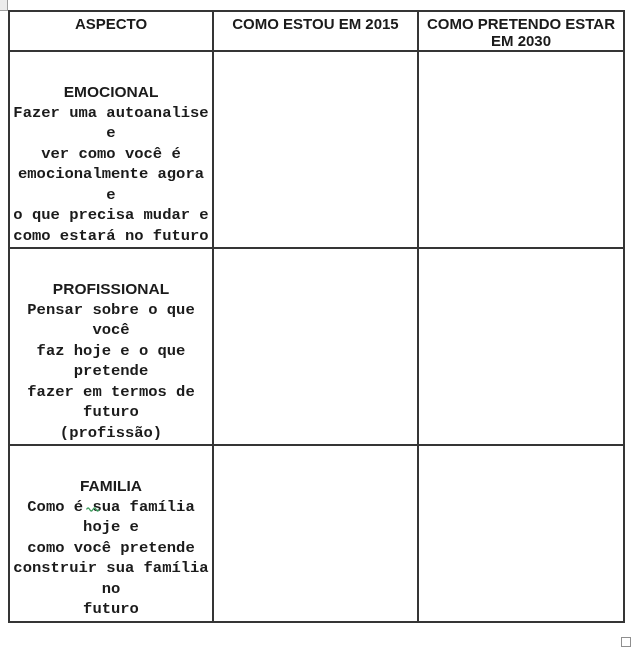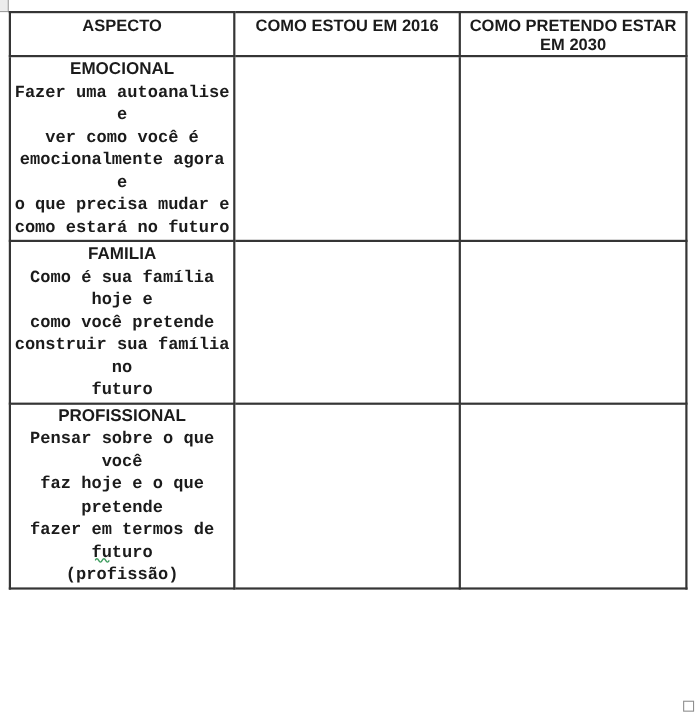--- a/index.html
+++ b/index.html
@@ -38,20 +38,21 @@
     line-height: 17px;
     padding-top: 3px;
     white-space: pre-wrap;
   }
   table.life-table td {
     font-size: 15.5px;
     line-height: 20.5px;
   }
   .aspect-title {
     white-space: pre-wrap;
+    margin-top: 29px;
   }
   .aspect-desc {
     white-space: pre-wrap;
     position: relative;
     font-family: Liberation Mono, monospace;
   }
   .move-handle {
     position: absolute;
     left: 0;
     top: 0;
@@ -87,56 +88,56 @@
 
   <table class="life-table">
     <colgroup>
       <col style="width:204px">
       <col style="width:205px">
       <col style="width:206px">
     </colgroup>
     <thead>
       <tr style="height:37px">
         <th>ASPECTO</th>
-        <th>COMO ESTOU EM 2016</th>
+        <th>COMO ESTOU EM 2015</th>
         <th>COMO PRETENDO ESTAR
 EM 2030</th>
       </tr>
     </thead>
     <tbody>
       <tr style="height:150px">
         <td>
           <div class="aspect-title">EMOCIONAL</div>
           <div class="aspect-desc">Fazer uma autoanalise e
 ver como você é
 emocionalmente agora e
 o que precisa mudar e
 como estará no futuro</div>
         </td>
         <td></td>
         <td></td>
       </tr>
+      <tr style="height:106px">
+        <td>
+          <div class="aspect-title">PROFISSIONAL</div>
+          <div class="aspect-desc">Pensar sobre o que você
+faz hoje e o que pretende
+fazer em termos de futuro
+(profissão)</div>
+        </td>
+        <td></td>
+        <td></td>
+      </tr>
       <tr style="height:104px">
         <td>
           <div class="aspect-title">FAMILIA</div>
           <div class="aspect-desc">Como é sua família hoje e
 como você pretende
 construir sua família no
 futuro</div>
-        </td>
-        <td></td>
-        <td></td>
-      </tr>
-      <tr style="height:106px">
-        <td>
-          <div class="aspect-title">PROFISSIONAL</div>
-          <div class="aspect-desc">Pensar sobre o que você
-faz hoje e o que pretende
-fazer em termos de futuro
-(profissão)</div>
         </td>
         <td></td>
         <td></td>
       </tr>
     </tbody>
   </table>
 
   <svg class="squiggle" viewBox="0 0 14 6" xmlns="http://www.w3.org/2000/svg">
     <path d="M0.5,3.5 q1.6,-3 3.2,0 t3.2,0 t3.2,0 t3.2,0" fill="none" stroke="#3f9d5f" stroke-width="1.3"></path>
   </svg>

